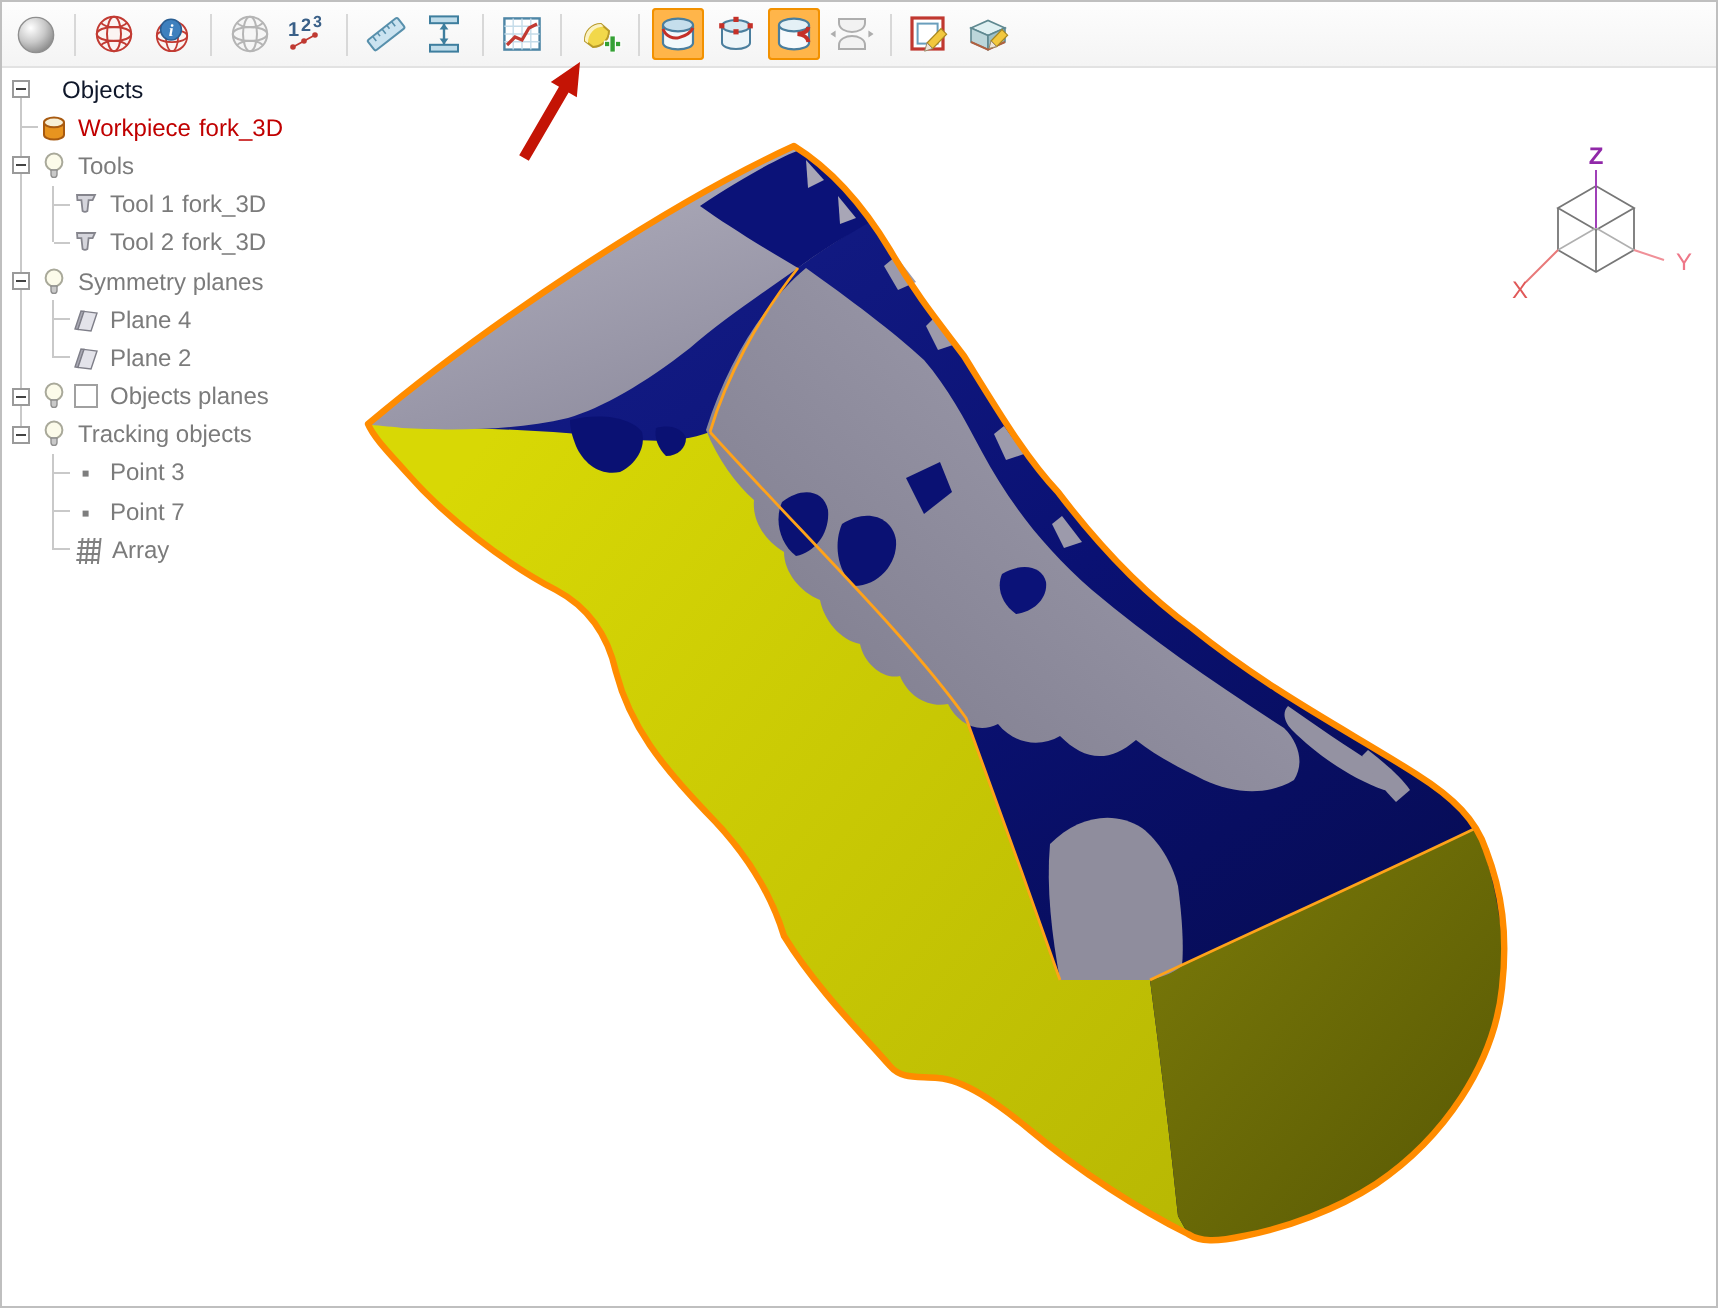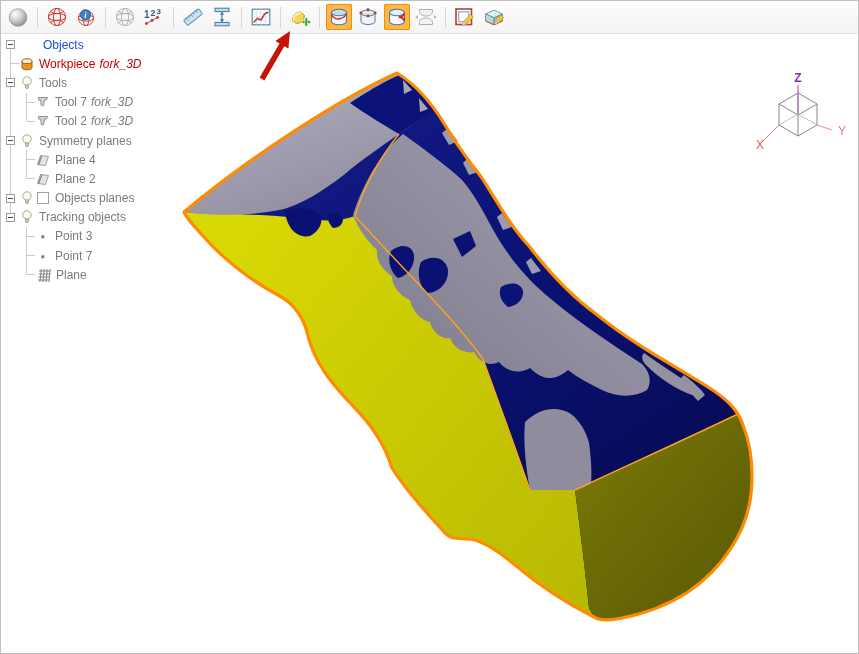--- a/index.html
+++ b/index.html
@@ -23,21 +23,21 @@
   .c.v::before,.c.t::before,.c.em::before{content:"";position:absolute;left:7px;top:0;bottom:0;border-left:1px solid #C9C9C9;}
   .c.l::before{content:"";position:absolute;left:7px;top:0;height:9.5px;border-left:1px solid #C9C9C9;}
   .c.eb::before{content:"";position:absolute;left:7px;top:10px;bottom:0;border-left:1px solid #C9C9C9;}
   .c.ea::before{content:"";position:absolute;left:7px;top:0;height:5px;border-left:1px solid #C9C9C9;}
   .c.t::after,.c.l::after{content:"";position:absolute;left:8px;top:9px;width:8px;border-top:1px solid #C9C9C9;}
   .exp{position:absolute;left:3px;top:5px;width:9px;height:9px;background:#FFF;border:1px solid #9A9A9A;box-sizing:border-box;z-index:1;}
   .exp::after{content:"";position:absolute;left:1px;top:3px;width:5px;border-top:1px solid #444;}
   .cbx{width:12px;height:12px;background:#FFF;border:1px solid #A0A0A0;box-sizing:border-box;margin:0 2px;flex:none;}
   .lbl{margin-left:4px;}
   .lbl.pad{margin-left:12px;}
-  .sfx{font-style:italic;margin-left:4px;}
+  .sfx{margin-left:4px;}
   .ti{flex:none;display:block;}
 </style>
 </head>
 <body>
 
 <div id="window">
 
   <svg id="viewport-svg" width="859" height="654" viewBox="0 0 859 654">
     <defs>
       <linearGradient id="gNavy" x1="0" y1="0" x2="0.7" y2="1">
@@ -270,21 +270,21 @@
           <path d="M3.5 9 L12 12.8 V19.8 L3.5 16 Z" fill="#BCD6DA" stroke="#5E8890" stroke-width=".8"></path>
           <path d="M20.5 9 L12 12.8 V19.8 L20.5 16 Z" fill="#9EC0C8" stroke="#5E8890" stroke-width=".8"></path>
           <path d="M3.5 16 L12 19.8 L20.5 16" fill="none" stroke="#B06040" stroke-width="1"></path>
           <path d="M13.5 15.5 L19 9.8 L21.8 12.6 L16.3 18.3 Z" fill="#F2C83E" stroke="#A8861E" stroke-width=".6"></path>
           <path d="M13.5 15.5 L12.5 19.2 L16.3 18.3 Z" fill="#EFE5D8" stroke="#9A8A6A" stroke-width=".5"></path>
         </svg>
       </div>
     </div>
 
   <div id="tree">
-      <div class="trow" style="color: #1d4ed8; gap: 12px;">
+      <div class="trow" style="color: #0f172a;">
         <span class="c eb">
           <span class="exp"></span>
         </span>
         <span class="lbl pad">Objects</span>
       </div>
       <div class="trow" style="color: rgb(192, 0, 0); justify-content: space-between;">
         <span class="c t"></span>
         <svg class="ti" width="16" height="16" viewBox="0 0 16 16">
           <path d="M3 5.2 v6.2 a5 2.4 0 0 0 10 0 V5.2" fill="#E8941F" stroke="#A85A10" stroke-width="1"></path>
           <ellipse cx="8" cy="5.2" rx="5" ry="2.4" fill="#F7EFD6" stroke="#A85A10" stroke-width="1"></ellipse>
@@ -301,21 +301,21 @@
           <path d="M6.5 10 h3 v2.2 a1.5 1.5 0 0 1 -3 0 Z" fill="#C9C9C9" stroke="#8F8F8F" stroke-width=".7"></path>
         </svg>
         <span class="lbl">Tools</span>
       </div>
       <div class="trow">
         <span class="c v"></span>
         <span class="c t"></span>
         <svg class="ti" width="16" height="16" viewBox="0 0 16 16">
           <path d="M3.5 3.5 h9 l-1.2 2.6 h-2 l-.6 5.4 a1.7 1.2 0 0 1 -2.4 0 l-.6 -5.4 h-2 Z" fill="#D5D5DC" stroke="#85858D" stroke-width=".9"></path>
         </svg>
-        <span class="lbl">Tool 7</span>
+        <span class="lbl">Tool 1</span>
         <span class="sfx">fork_3D</span>
       </div>
       <div class="trow">
         <span class="c v"></span>
         <span class="c l"></span>
         <svg class="ti" width="16" height="16" viewBox="0 0 16 16">
           <path d="M3.5 3.5 h9 l-1.2 2.6 h-2 l-.6 5.4 a1.7 1.2 0 0 1 -2.4 0 l-.6 -5.4 h-2 Z" fill="#D5D5DC" stroke="#85858D" stroke-width=".9"></path>
         </svg>
         <span class="lbl">Tool 2</span>
         <span class="sfx">fork_3D</span>
@@ -386,21 +386,21 @@
         <span class="lbl">Point 7</span>
       </div>
       <div class="trow">
         <span class="c"></span>
         <span class="c l"></span>
         <svg class="ti" width="17" height="16" viewBox="0 0 17 16">
           <g stroke="#808080" stroke-width="1" fill="none" transform="translate(1.5 0) skewX(-6)">
             <path d="M3 4 h11 M3 7 h11 M3 10 h11 M3 13 h11 M5 2 v13 M8 2 v13 M11 2 v13 M14 2 v13"></path>
           </g>
         </svg>
-        <span class="lbl">Plane</span>
+        <span class="lbl">Array</span>
       </div>
     </div>
 
   <svg id="overlay-svg" width="859" height="654" viewBox="0 0 859 654">
     <path fill="#C41405" d="M289 30 L287.4 47.6 L283.3 45.2 L263.4 79.4 L258.6 76.6 L278.5 42.4 L274.4 40 Z"></path>
   </svg>
 
 </div>
 
 </body></html>

